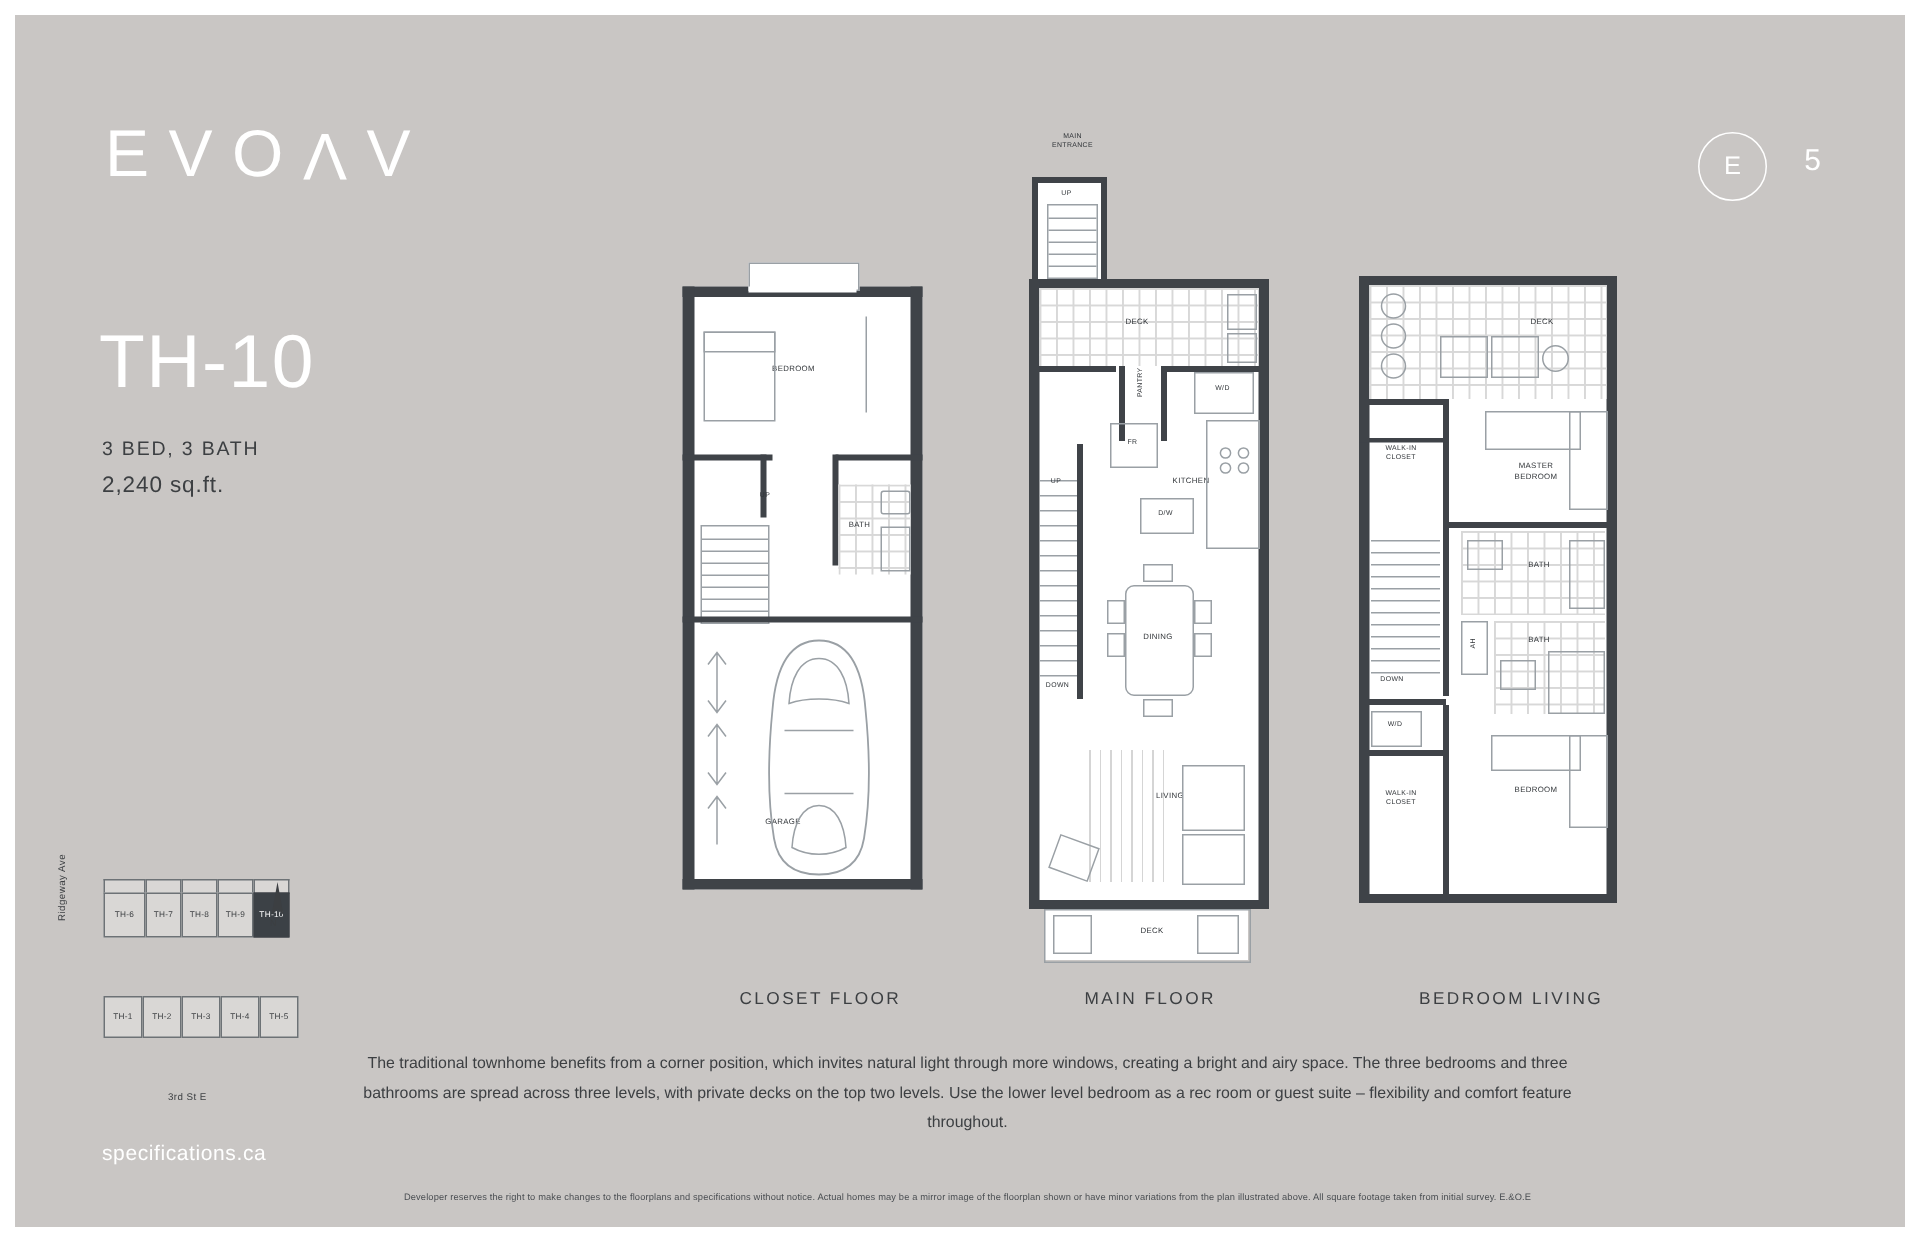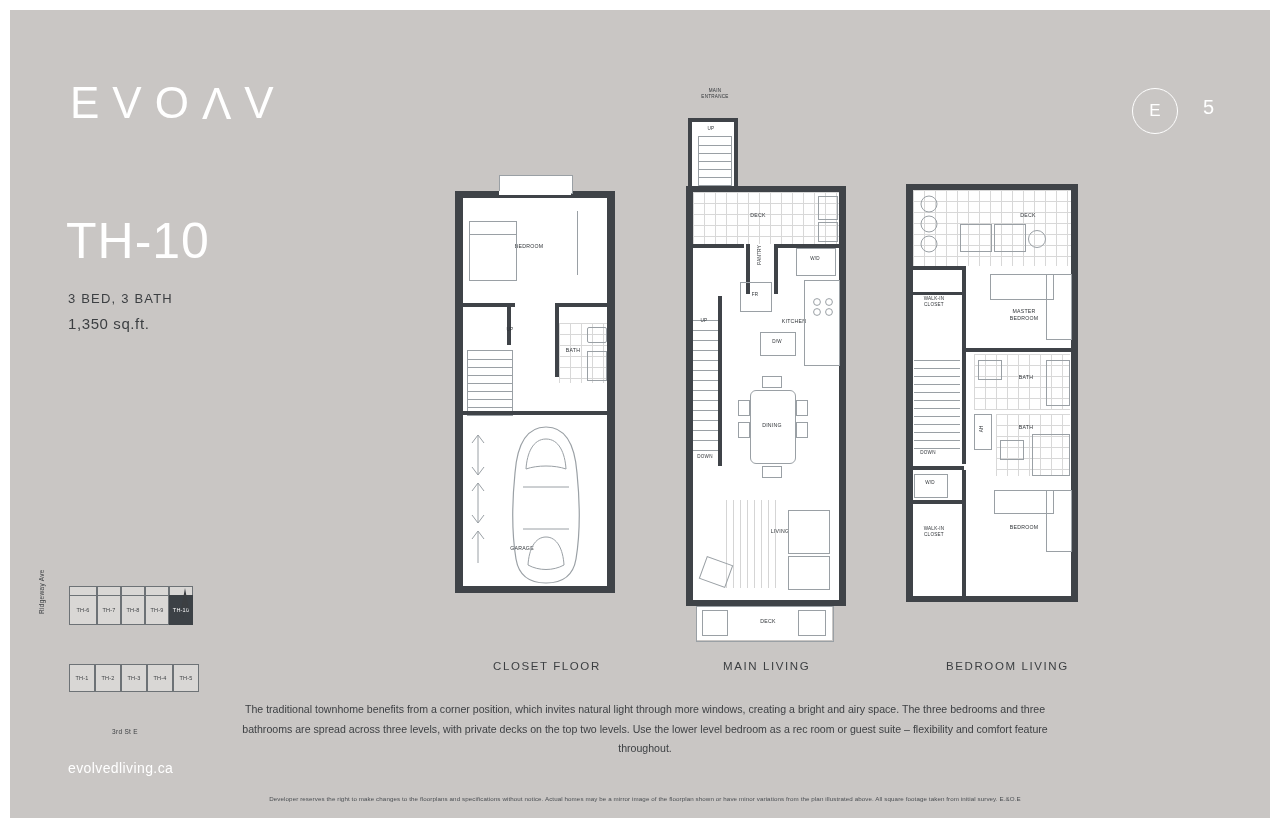--- a/index.html
+++ b/index.html
@@ -82,22 +82,22 @@
     <span>EVO</span><span class="v-flip">V</span><span>V</span>
   </div>
 
   <div id="badge" class="abs">
     <div class="e">E</div>
   </div>
   <div id="badgeNum" class="abs">5</div>
 
   <div id="planTitle" class="abs">TH-10</div>
   <div id="bedbath" class="abs">3 BED, 3 BATH</div>
-  <div id="sqft" class="abs">1,350 sq.ft.</div>
-  <div id="website" class="abs">evolvedliving.ca</div>
+  <div id="sqft" class="abs">2,240 sq.ft.</div>
+  <div id="website" class="abs">specifications.ca</div>
 
   <div id="keyplan" class="abs">
 
     <div class="kp-tab" style="left:4px;top:0;width:26px;height:9px;"></div>
     <div class="kp-tab" style="left:32px;top:0;width:22px;height:9px;"></div>
     <div class="kp-tab" style="left:56px;top:0;width:22px;height:9px;"></div>
     <div class="kp-tab" style="left:80px;top:0;width:22px;height:9px;"></div>
     <div class="kp-tab" style="left:104px;top:0;width:22px;height:9px;"></div>
 
     <div class="kp-unit" style="left:4px;top:9px;width:26px;height:28px;">TH-6</div>
@@ -275,21 +275,21 @@
     <div class="thin" style="left:110px;top:400px;width:40px;height:42px;"></div>
     <div class="thin" style="left:110px;top:446px;width:40px;height:32px;"></div>
     <div class="thin" style="left:24px;top:450px;width:26px;height:22px;transform:rotate(20deg);"></div>
 
     <div class="room" style="left:18px;top:496px;width:136px;height:34px;"></div>
     <div class="thin" style="left:18px;top:496px;width:136px;height:34px;"></div>
     <div class="lbl b" style="left:70px;top:508px;width:40px;">DECK</div>
     <div class="thin" style="left:24px;top:500px;width:24px;height:24px;"></div>
     <div class="thin" style="left:120px;top:500px;width:26px;height:24px;"></div>
   </div>
-  <div class="floorlabel abs" style="left:713px;top:650px;">MAIN LIVING</div>
+  <div class="floorlabel abs" style="left:713px;top:650px;">MAIN FLOOR</div>
 
   <div class="plan" style="left:888px;top:168px;width:190px;height:430px;">
     <div class="room" style="left:8px;top:6px;width:172px;height:418px;"></div>
     <div class="wall" style="left:8px;top:6px;width:172px;height:6px;"></div>
     <div class="wall" style="left:8px;top:6px;width:7px;height:418px;"></div>
     <div class="wall" style="left:173px;top:6px;width:7px;height:418px;"></div>
     <div class="wall" style="left:8px;top:418px;width:172px;height:6px;"></div>
 
     <div class="tile" style="left:15px;top:12px;width:158px;height:76px;"></div>
     <div class="lbl b" style="left:110px;top:34px;width:40px;">DECK</div>

